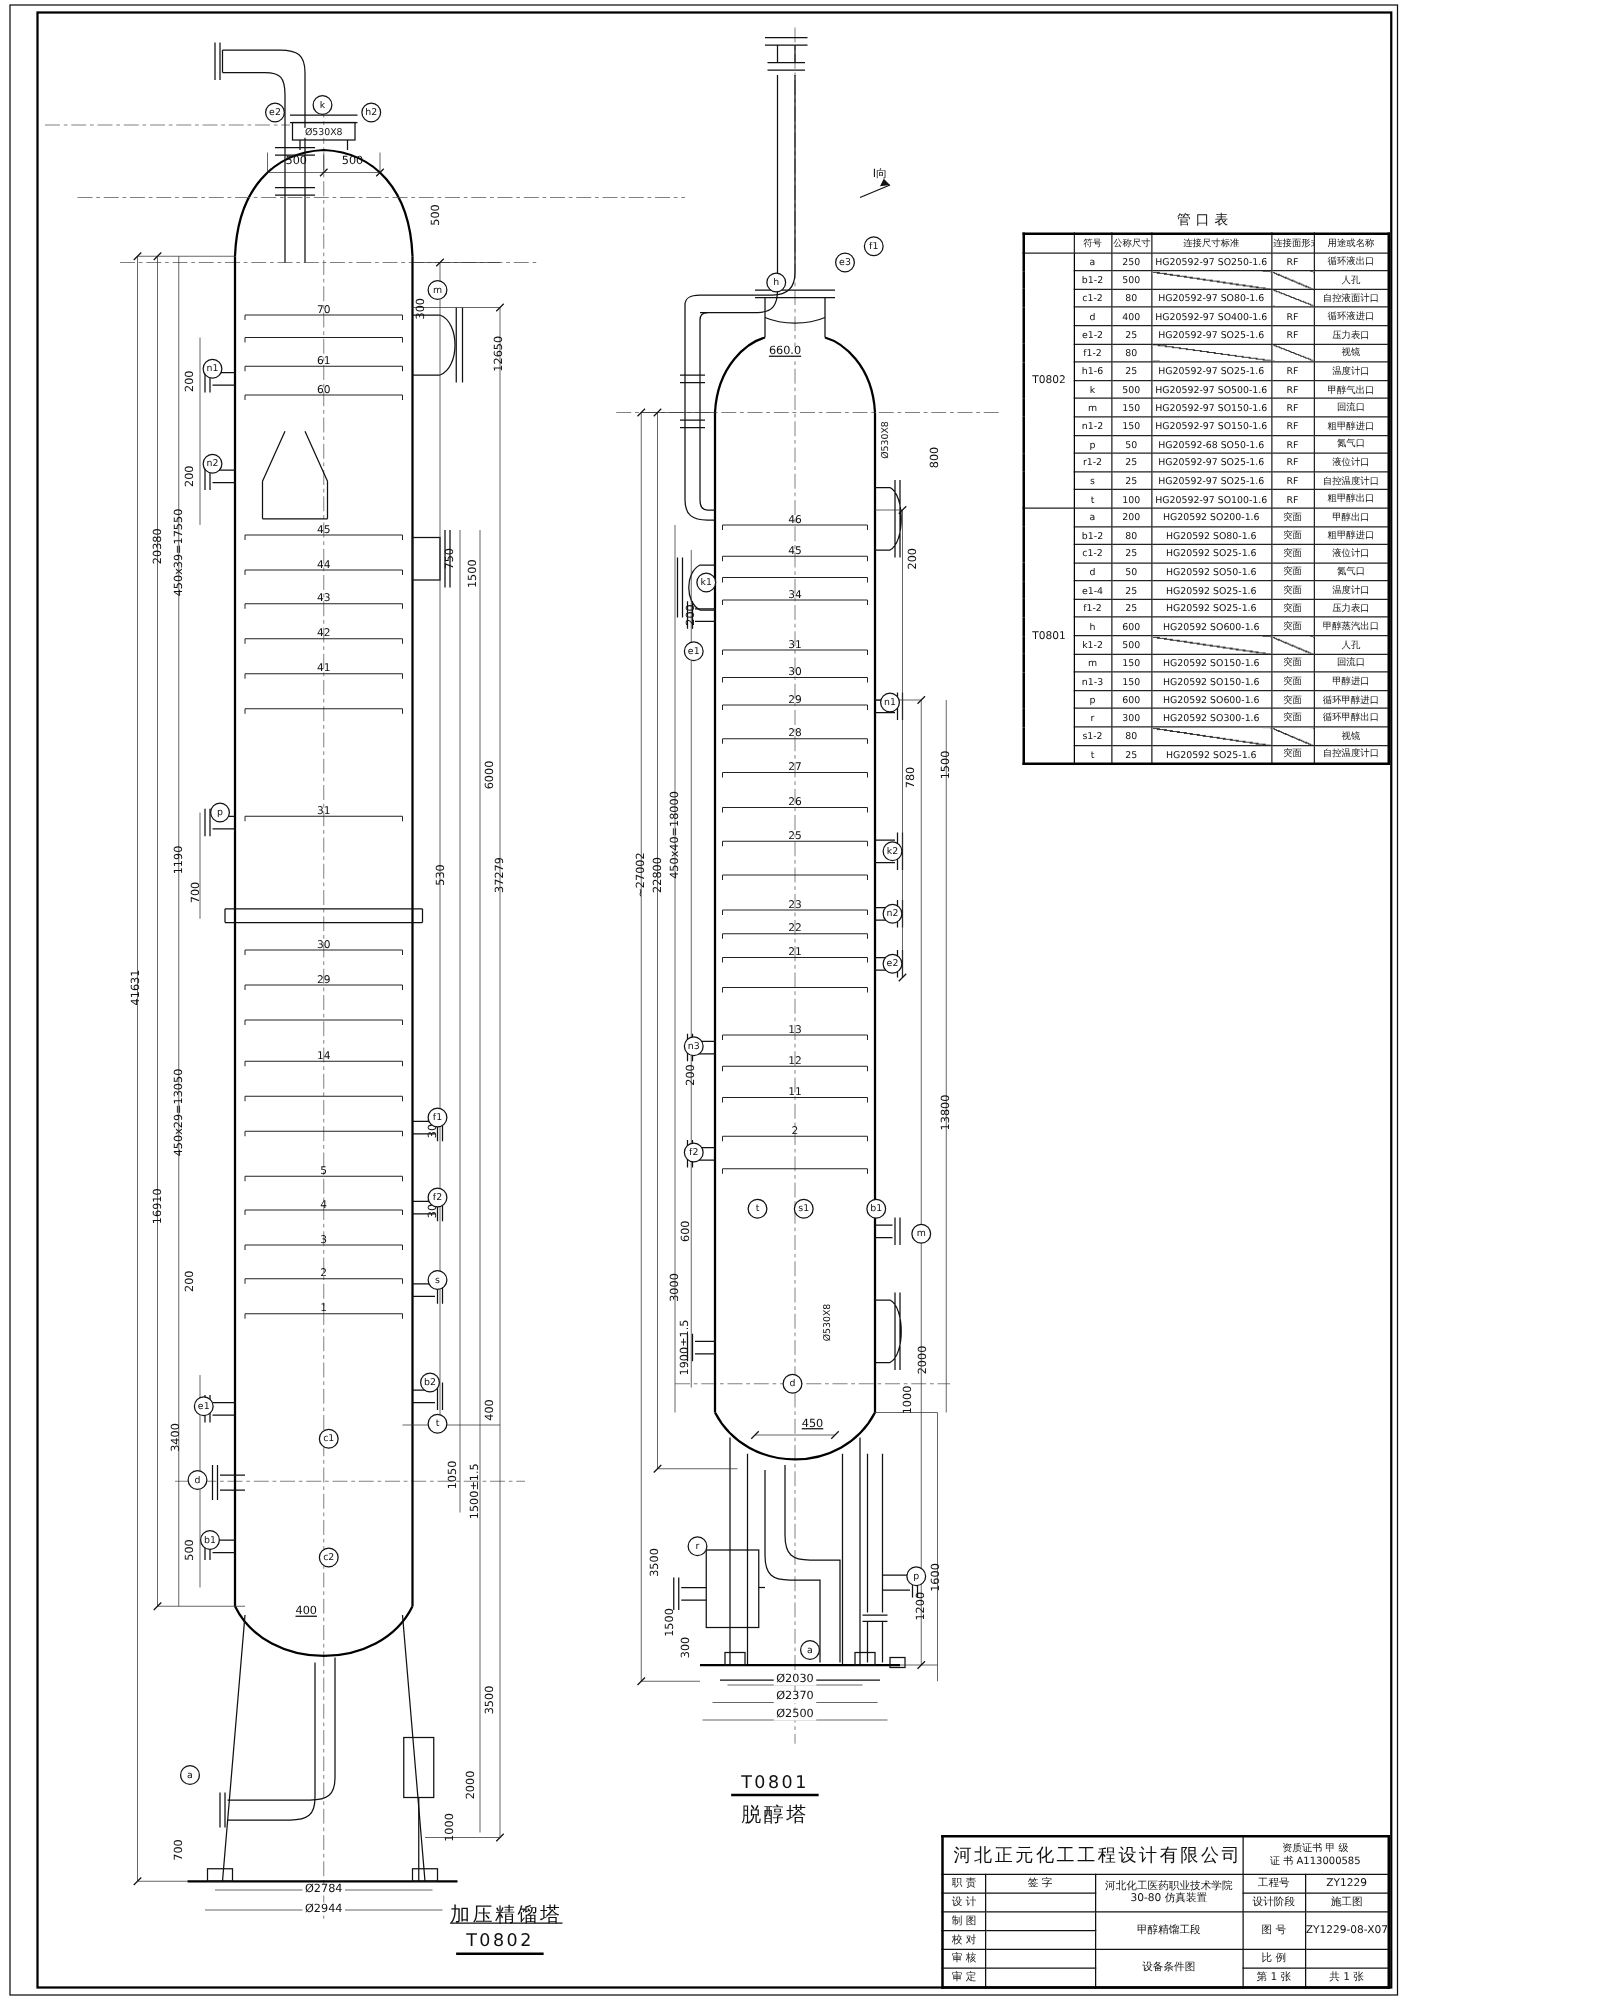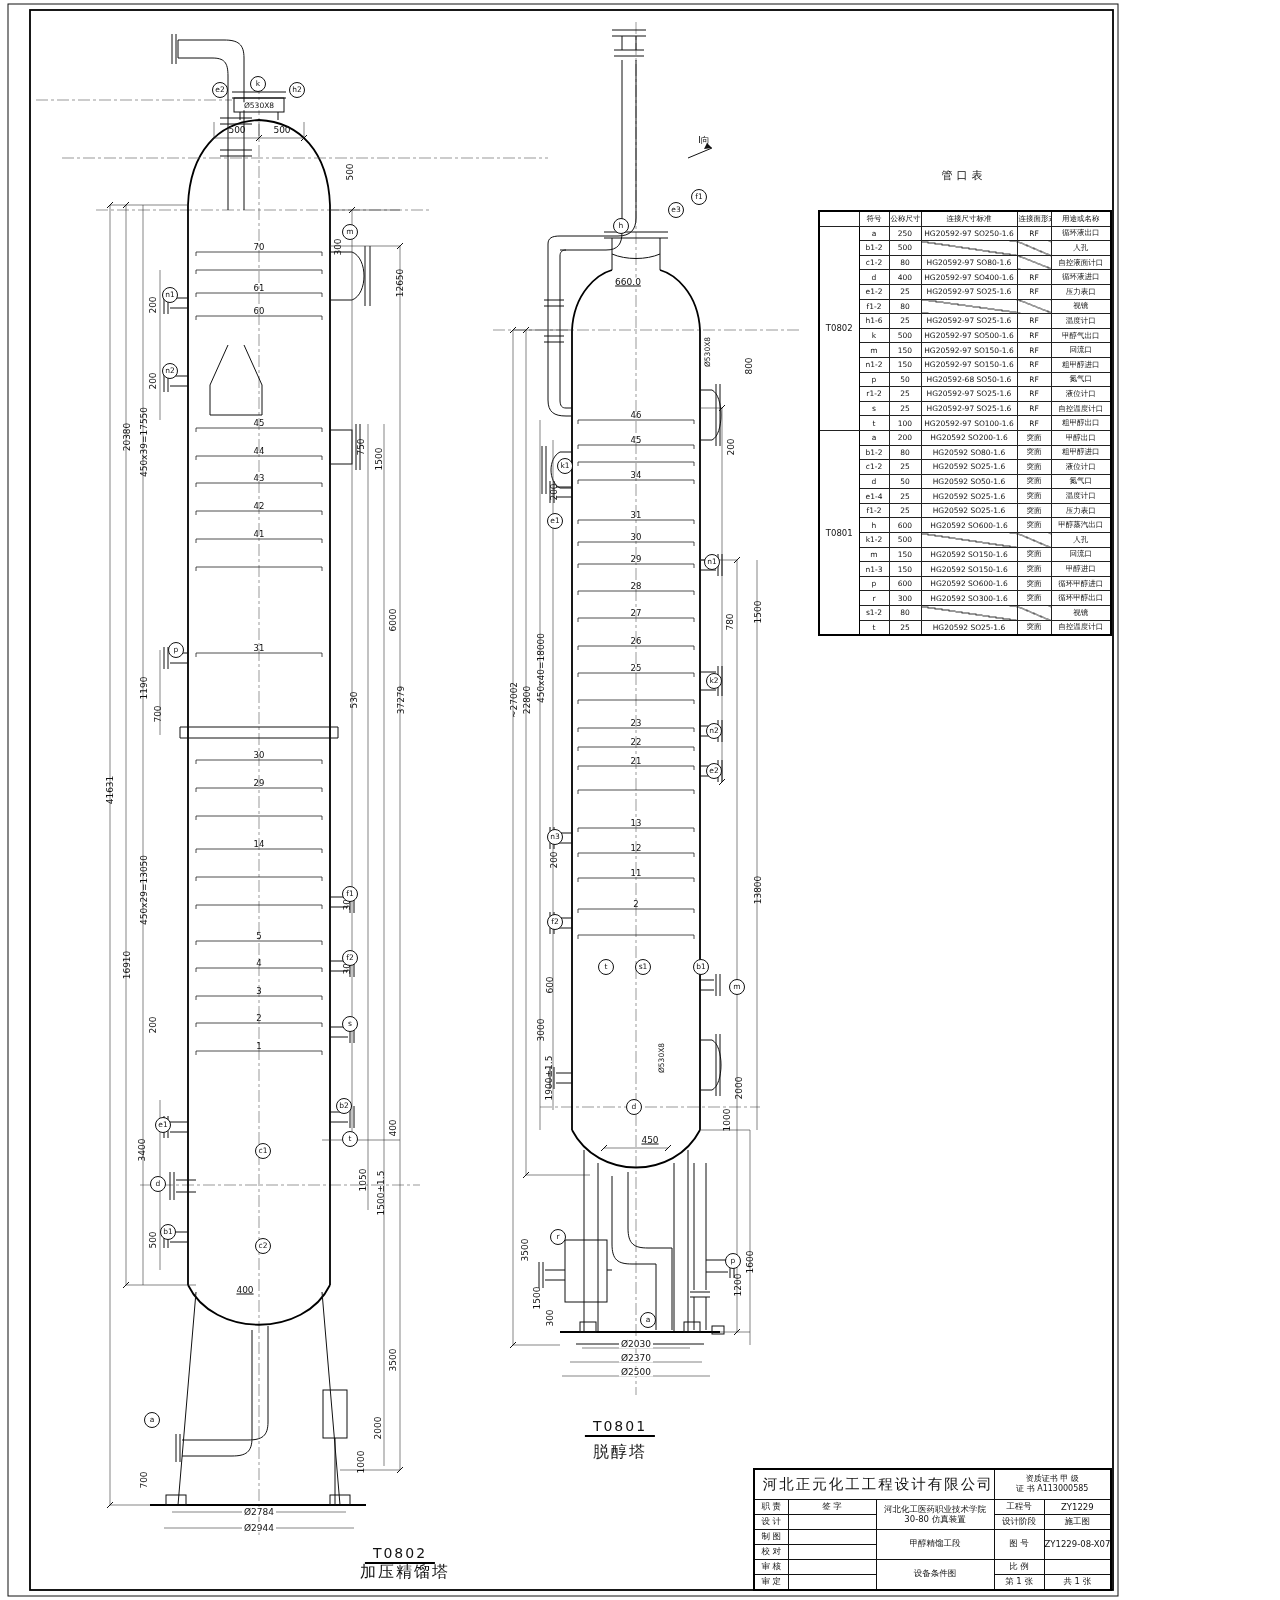--- a/index.html
+++ b/index.html
@@ -14,21 +14,21 @@
   .lbl.bg{background:#fff;padding:0 2px;}
   .lbl.s8{font-size:7.5px;}
   .lbl.bal{border:1px solid #111;border-radius:50%;width:14px;height:14px;line-height:14px;
            text-align:center;font-size:7.5px;background:#fff;padding:0;}
   .lbl.tag{font-size:14px;letter-spacing:2px;border-bottom:2px solid #000;padding:0 8px 2px;}
   .lbl.cn{font-size:16px;letter-spacing:2px;}
   
   .ntable-title{position:absolute;left:818px;top:168px;width:292px;text-align:center;
                 font-size:11px;letter-spacing:4px;}
   table.ntable{position:absolute;left:818px;top:186px;width:292px;border-collapse:collapse;
-               table-layout:fixed;font-size:7.5px;margin-top:24px;}
+               table-layout:fixed;font-size:7.5px;}
   table.ntable th,table.ntable td{border:0.8px solid #222;padding:0 1px;height:13.6px;
                text-align:center;overflow:hidden;white-space:nowrap;font-weight:normal;}
   table.ntable{border:2px solid #000;}
   table.ntable td.equip{border-right:1.2px solid #000;border-left:1.2px solid #000;font-size:8.5px;}
   table.ntable tr.gsep td{border-top:1.6px solid #000;}
   table.ntable td.diag{background:linear-gradient(to right top,transparent 48%,#333 48%,#333 52%,transparent 52%);}
   
   table.tblock{position:absolute;left:753px;top:1468px;width:357px;border-collapse:collapse;
                table-layout:fixed;font-size:8.5px;}
   table.tblock td{border:0.9px solid #111;padding:0 0;text-align:center;overflow:hidden;
@@ -424,21 +424,21 @@
       <span class="lbl v" style="left: 381px; top: 1193px;">1500±1.5</span>
       <span class="lbl v" style="left: 153px; top: 1240px;">500</span>
       <span class="lbl u bg" style="left: 245px; top: 1290px;">400</span>
       <span class="lbl v" style="left: 393px; top: 1360px;">3500</span>
       <span class="lbl v" style="left: 378px; top: 1428px;">2000</span>
       <span class="lbl v" style="left: 361px; top: 1462px;">1000</span>
       <span class="lbl v" style="left: 144px; top: 1480px;">700</span>
       <span class="lbl bg" style="left: 259px; top: 1512px;">Ø2784</span>
       <span class="lbl bg" style="left: 259px; top: 1528px;">Ø2944</span>
       <span class="lbl tag" style="left: 400px; top: 1555px;">T0802</span>
-      <span class="lbl cn" style="left: 405px; top: 1572px;">加压精馏塔</span>
+      <span class="lbl cn" style="left: 405px; top: 1532px; text-decoration: underline;">加压精馏塔</span>
       <span class="lbl" style="left: 704px; top: 140px;">I向</span>
       <span class="lbl u bg" style="left: 628px; top: 282px;">660.0</span>
       <span class="lbl v" style="left: 749px; top: 366px;">800</span>
       <span class="lbl v s8" style="left: 708px; top: 352px;">Ø530X8</span>
       <span class="lbl v" style="left: 731px; top: 447px;">200</span>
       <span class="lbl v" style="left: 554px; top: 492px;">200</span>
       <span class="lbl v" style="left: 514px; top: 700px;">~27002</span>
       <span class="lbl v" style="left: 527px; top: 700px;">22800</span>
       <span class="lbl v" style="left: 541px; top: 668px;">450x40=18000</span>
       <span class="lbl v" style="left: 730px; top: 622px;">780</span>

